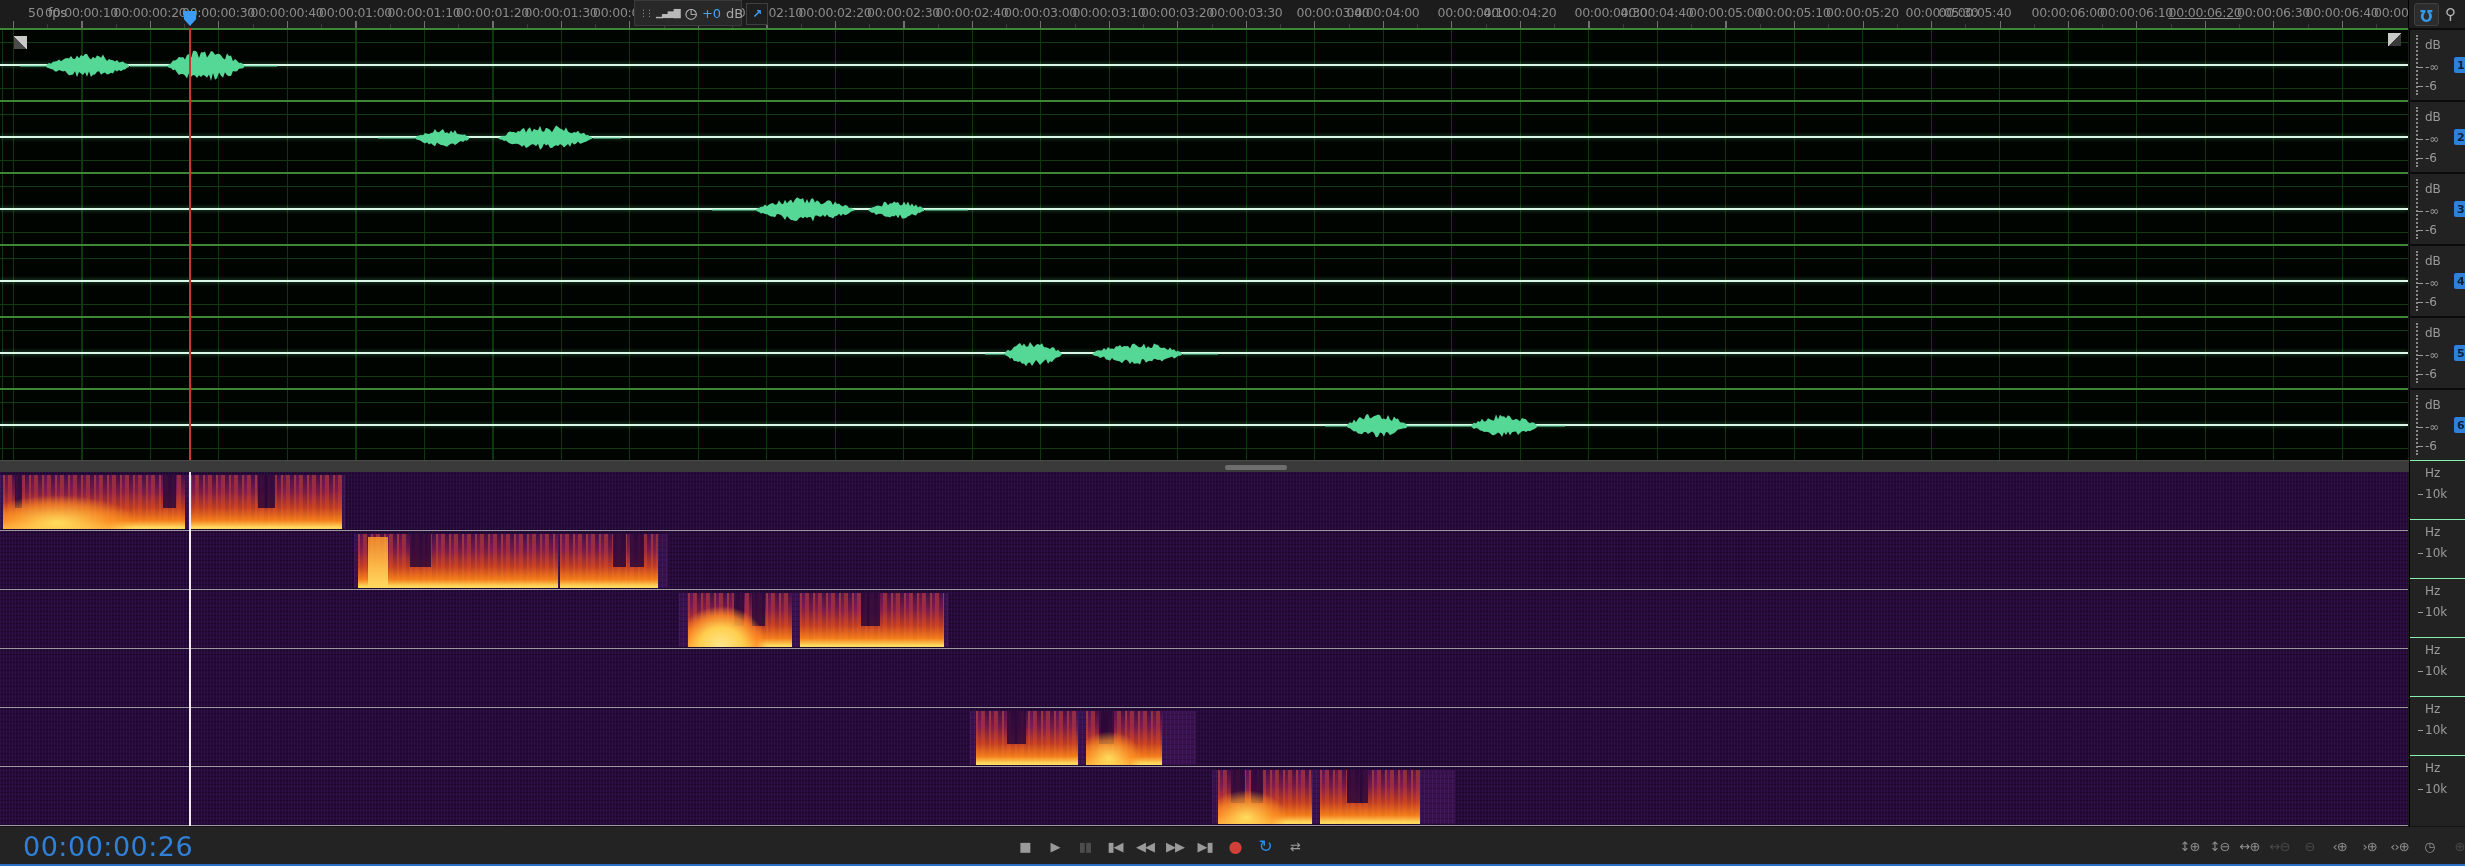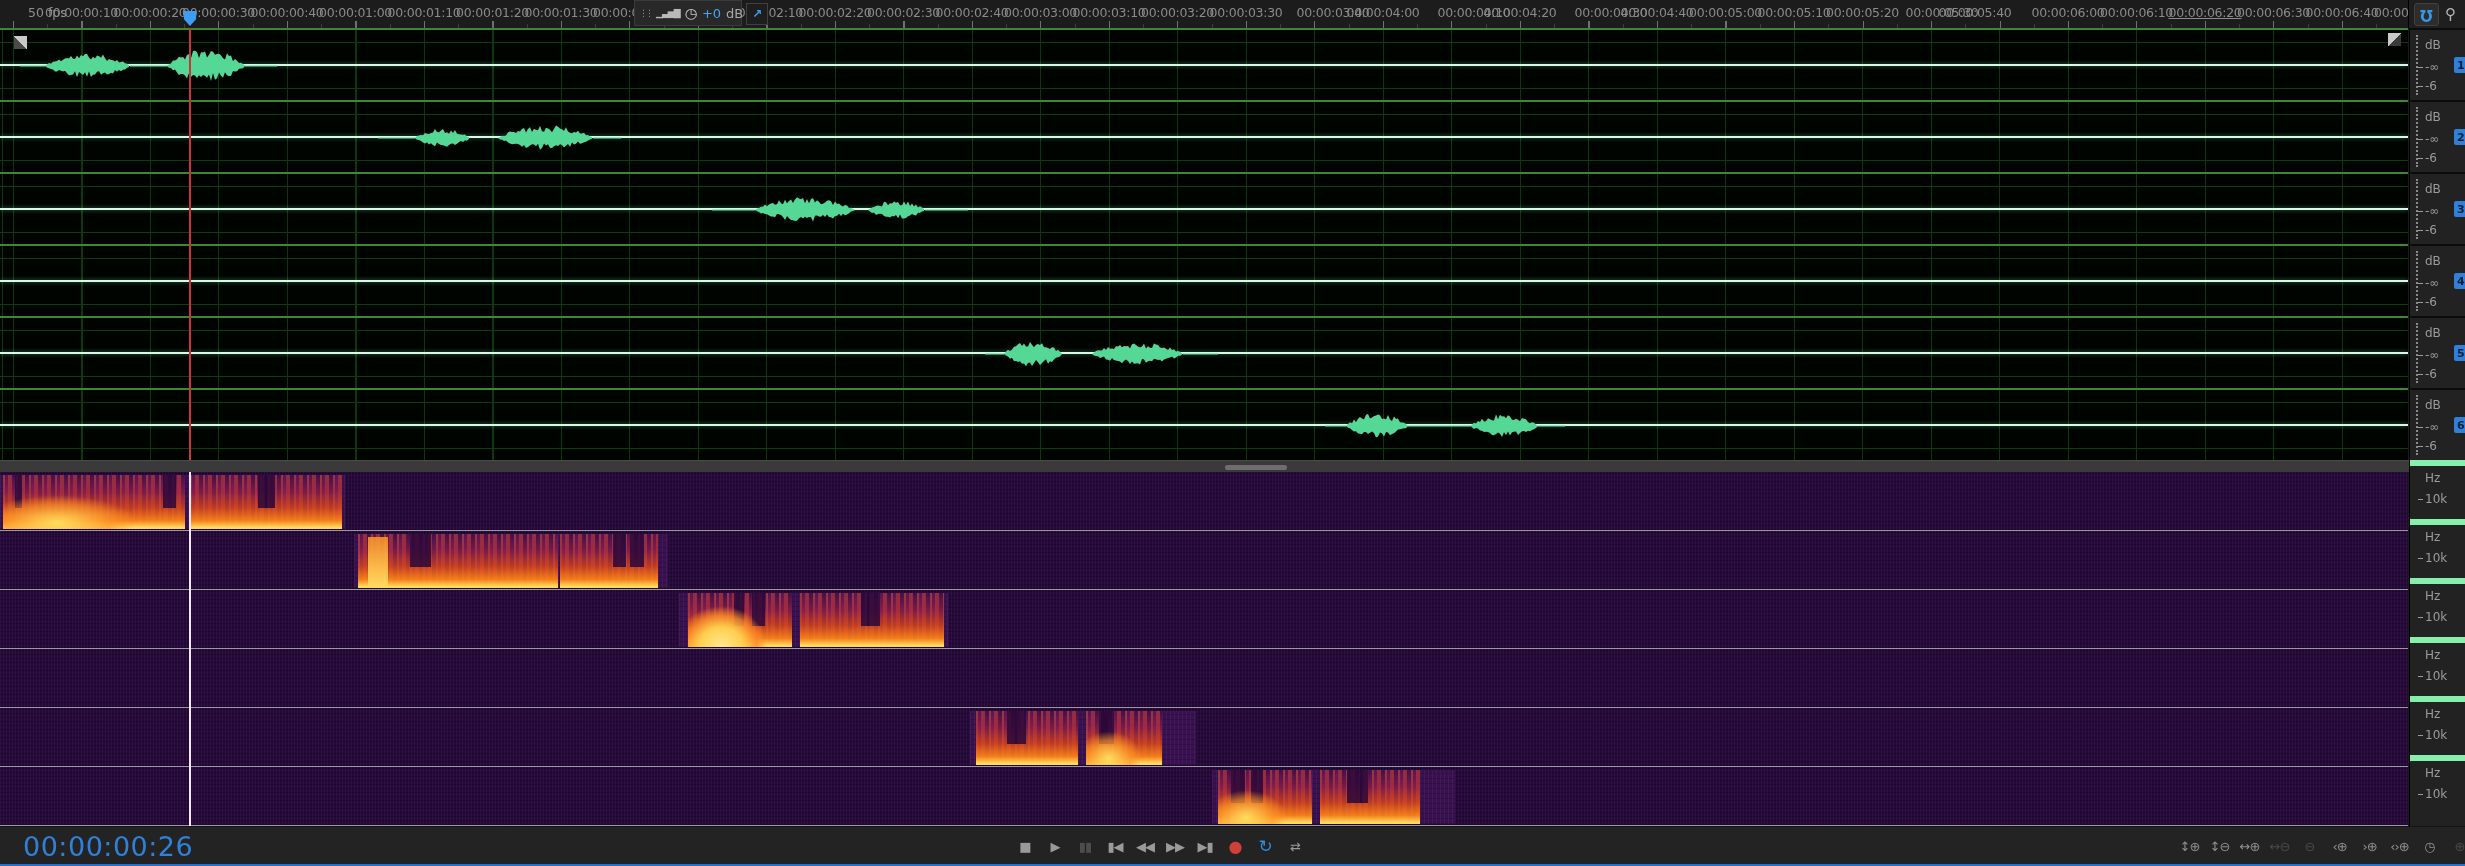--- a/index.html
+++ b/index.html
@@ -60,21 +60,21 @@
        linear-gradient(180deg,rgba(110,20,92,.25) 0%,rgba(160,35,75,.6) 30%,rgba(214,70,30,.82) 60%,rgba(250,130,25,.95) 84%,#ffd95e 97%),
        repeating-linear-gradient(90deg,rgba(255,120,40,.5) 0 2px,rgba(110,18,80,.55) 2px 5px,rgba(235,85,30,.55) 5px 9px,rgba(55,10,60,.6) 9px 13px);}
   .energy-notch{position:absolute;top:0;height:62%;background:rgba(42,8,58,.85);}
   .acc-hot{position:absolute;inset:0;background:radial-gradient(60% 70% at 30% 88%,rgba(255,224,96,.95),rgba(255,150,40,.65) 48%,transparent 72%);}
   .acc-flame{position:absolute;inset:0;background:radial-gradient(55% 95% at 32% 100%,#ffe990 0%,#ffcf4f 38%,rgba(255,140,40,.8) 62%,transparent 80%);}
   .acc-column{position:absolute;top:6%;bottom:0;width:20px;background:linear-gradient(180deg,rgba(255,150,40,.85),#ffd960);}
   .playhead-white{position:absolute;left:190px;top:472px;width:2px;height:354px;background:#f2e9f2;z-index:7;}
   
   .right-panel{position:absolute;left:2409px;top:28px;width:56px;height:798px;background:#222;border-left:1px solid #000;box-sizing:border-box;}
   .scale-row{position:relative;width:100%;box-sizing:border-box;border-top:2px solid #0c0c0c;}
-  .scale-row.spec{border-top:6px solid #86efac;}
+  .scale-row.spec{border-top:1px solid #86efac;}
   .scale-ticks{position:absolute;left:6px;top:5px;bottom:5px;width:0;border-left:2px dotted #8b8b8b;}
   .scale-text{position:absolute;left:15px;color:#9b9b9b;font-size:12px;white-space:nowrap;}
   .tick-dash{position:absolute;left:8px;width:5px;height:1px;background:#9b9b9b;}
   .tracknum{position:absolute;left:44px;width:20px;height:16px;background:#2e80d8;border-radius:2px;color:#0a2036;
      font-size:11px;font-weight:bold;display:flex;align-items:center;justify-content:flex-start;padding-left:3px;box-sizing:border-box;}
   
   .bottom-bar{position:absolute;left:0;top:826px;width:2465px;height:40px;background:#232323;border-top:1px solid #141414;box-sizing:border-box;}
   .timecode{position:absolute;left:23px;top:4px;font-size:27px;color:#3080d8;letter-spacing:0.5px;}
   .transport{position:absolute;left:1013px;top:6px;display:flex;gap:6px;}
   .t-btn{width:24px;height:26px;display:flex;align-items:center;justify-content:center;color:#9a9a9a;font-size:13px;letter-spacing:-1px;cursor:default;}

